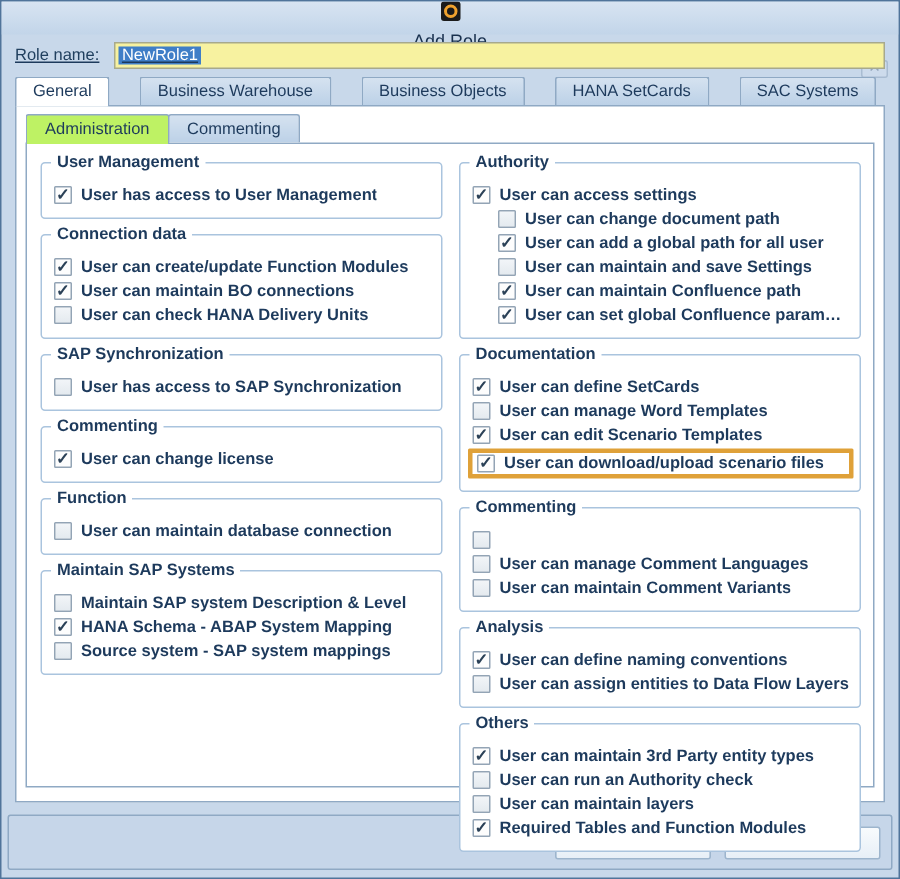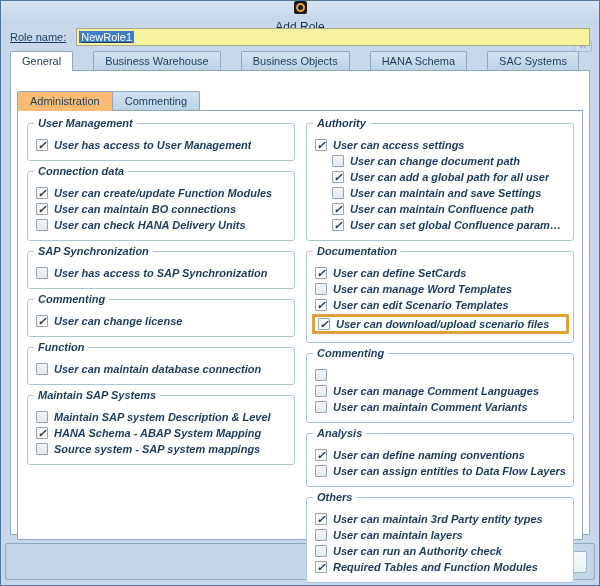--- a/index.html
+++ b/index.html
@@ -33,24 +33,24 @@
          border-radius:2px 2px 0 0; color:#1d3a5c; cursor:default; }
   .tab.active { background:#ffffff; padding-bottom:4px; margin-bottom:-1px; position:relative; z-index:4; }
 
   .main-panel { position:relative; margin:0 9px; height:465px; background:#ffffff;
                 border:1px solid var(--panel-border); z-index:2; }
 
   .subtabs { display:flex; align-items:flex-end; margin:5px 0 0 6px; position:relative; z-index:3; }
   .subtab { padding:3px 12px; background:linear-gradient(#d5e2f0,#bcd1e7);
             border:1px solid var(--panel-border); border-bottom:none; margin-right:-1px;
             border-radius:2px 2px 0 0; cursor:default; }
-  .subtab.active { background:#fdba74; padding-bottom:4px; margin-bottom:-1px; z-index:4; position:relative;margin-top:15px; }
+  .subtab.active { background:#bef264; padding-bottom:4px; margin-bottom:-1px; z-index:4; position:relative; }
 
   .sub-panel { margin:0 6px; height:430px; background:#ffffff; border:1px solid var(--panel-border);
-               padding:12px 8px 0 9px; position:relative; z-index:2;font-style:italic; }
+               padding:12px 8px 0 9px; position:relative; z-index:2; }
 
   .columns { display:flex; gap:11px; height:100%; }
   .col { flex:1; display:flex; flex-direction:column; gap:10px; min-width:0; }
 
   .groupbox { position:relative; border:1px solid var(--group-border); border-radius:3px;
               padding:12px 6px 6px 8px; background:#ffffff; }
   .group-title { position:absolute; top:-7px; left:6px; background:#ffffff; padding:0 4px;
                  font-weight:600; color:#1d3a5c; white-space:nowrap; }
 
   .row { display:flex; align-items:center; gap:6px; margin:2px 0; min-height:14px; }
@@ -88,21 +88,21 @@
     <span class="role-label">Role name:</span>
     <div class="role-input">
       <span class="sel">NewRole1</span>
     </div>
   </div>
 
   <div class="tabs">
       <div class="tab active">General</div>
       <div class="tab">Business Warehouse</div>
       <div class="tab">Business Objects</div>
-      <div class="tab">HANA Schema</div>
+      <div class="tab">HANA SetCards</div>
       <div class="tab">SAC Systems</div>
     </div>
 
   <div class="main-panel">
     <div class="subtabs">
         <div class="subtab active">Administration</div>
         <div class="subtab">Commenting</div>
       </div>
     <div class="sub-panel">
       <div class="columns">
@@ -239,25 +239,25 @@
               </div>
             </div>
             <div class="groupbox">
               <div class="group-title">Others</div>
               <div class="row">
                 <span class="cb checked">✓</span>
                 <span class="lbl">User can maintain 3rd Party entity types</span>
               </div>
               <div class="row">
                 <span class="cb"></span>
+                <span class="lbl">User can run an Authority check</span>
+              </div>
+              <div class="row">
+                <span class="cb"></span>
                 <span class="lbl">User can maintain layers</span>
-              </div>
-              <div class="row">
-                <span class="cb"></span>
-                <span class="lbl">User can run an Authority check</span>
               </div>
               <div class="row">
                 <span class="cb checked">✓</span>
                 <span class="lbl">Required Tables and Function Modules</span>
               </div>
             </div>
           </div>
       </div>
     </div>
   </div>

